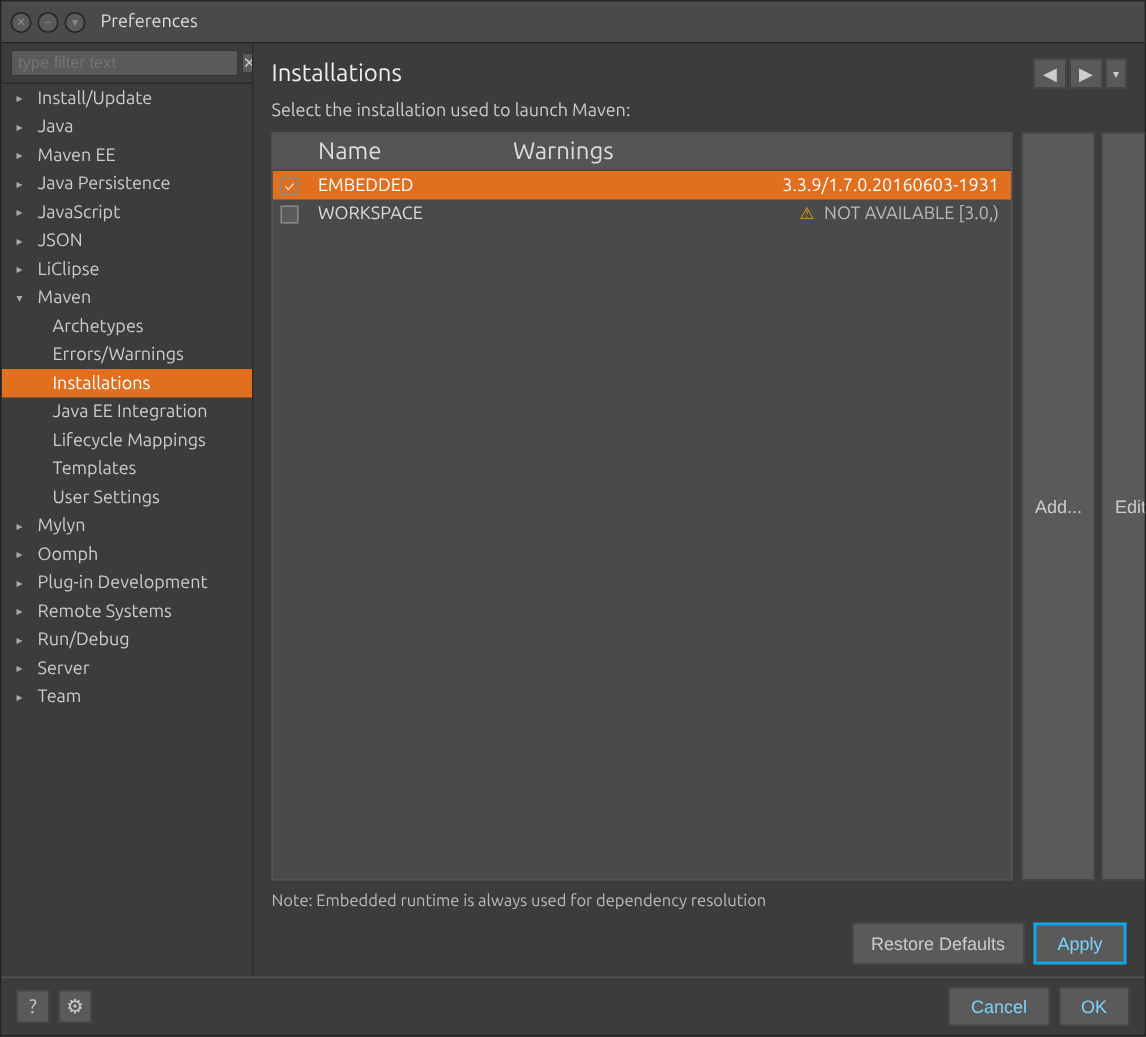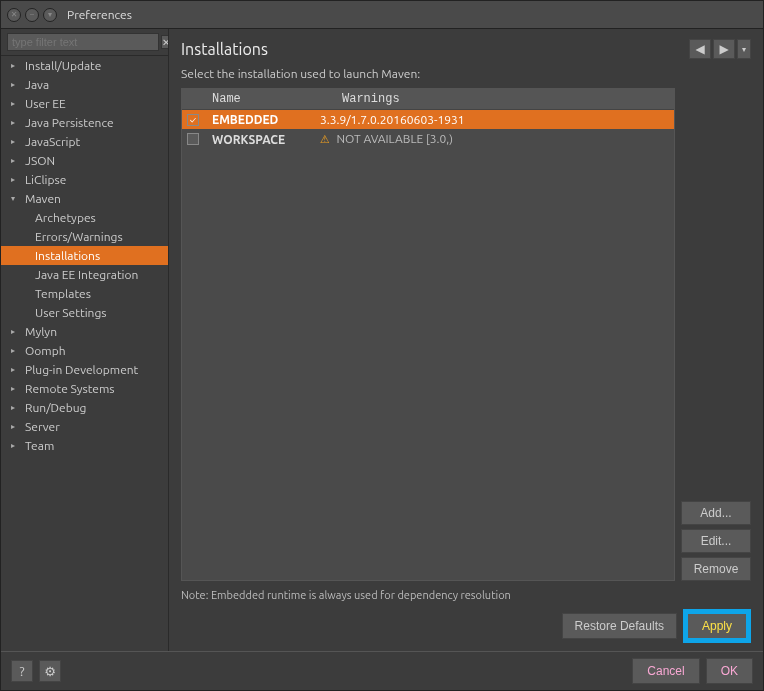--- a/index.html
+++ b/index.html
@@ -196,23 +196,22 @@
       overflow: hidden;
     }
     .table-header {
       display: flex;
       background: #555;
       border-bottom: 1px solid #444;
     }
     .th {
       padding: 3px 8px;
       color: #ddd;
-      font-size: 12px;
+      font-size: 16px;
       font-weight: normal;
-      font-family: Liberation Mono, monospace;
     }
     .th-name { width: 130px; }
     .th-details { flex: 1; }
     .table-body {
       flex: 1;
       overflow-y: auto;
     }
     .table-row {
       display: flex;
       align-items: center;
@@ -226,22 +225,22 @@
       padding: 3px 8px;
       font-size: 12px;
     }
     .td-check {
       width: 22px;
       display: flex;
       align-items: center;
       justify-content: center;
       padding: 3px 2px;
     }
-    .td-name { width: 108px; font-weight: bold; color: #fff; }
-    .td-details { flex: 1; }
+    .td-name { width: 108px; font-weight: normal; color: #fff; }
+    .td-details { flex: 1; text-align: right; }
     .table-row.selected .td-name,
     .table-row.selected .td-details { color: white; }
     .table-row:not(.selected) .td-name { color: #ddd; }
     .table-row:not(.selected) .td-details { color: #bbb; }
     .checkbox {
       width: 12px;
       height: 12px;
       border: 1px solid #888;
       background: #e07020;
       display: flex;
@@ -253,24 +252,23 @@
     .checkbox.unchecked {
       background: #5a5a5a;
     }
     .warning-icon {
       color: #f0a020;
       margin-right: 4px;
       font-size: 11px;
     }
     .side-buttons {
       display: flex;
-      flex-direction: column;
+      flex-direction: row;
       gap: 4px;
       width: 70px;
-      justify-content: flex-end;
     }
     .side-btn {
       background: #5a5a5a;
       border: 1px solid #444;
       color: #ccc;
       padding: 4px 8px;
       cursor: pointer;
       font-size: 12px;
       text-align: center;
     }
@@ -297,21 +295,21 @@
       gap: 6px;
       align-items: center;
     }
     .bottom-action-btns {
       display: flex;
       gap: 6px;
     }
     .action-btn {
       background: #5a5a5a;
       border: 1px solid #444;
-      color: #f9a8d4;
+      color: #7dd3fc;
       padding: 5px 14px;
       cursor: pointer;
       font-size: 12px;
     }
     .icon-btn {
       width: 22px;
       height: 22px;
       background: #5a5a5a;
       border: 1px solid #444;
       color: #ccc;
@@ -324,22 +322,22 @@
     .restore-btn {
       background: #5a5a5a;
       border: 1px solid #444;
       color: #ccc;
       padding: 5px 12px;
       cursor: pointer;
       font-size: 12px;
     }
     .apply-btn {
       background: #5a5a5a;
-      border: 5px solid #0ea5e9;
-      color: #fde047;
+      border: 2px solid #0ea5e9;
+      color: #7dd3fc;
       padding: 5px 14px;
       cursor: pointer;
       font-size: 12px;
     }
   </style>
 </head>
 <body>
 
 <div class="window">
 
@@ -363,21 +361,21 @@
       <div class="tree-item">
             <span class="arrow">▸</span>
             <span>Install/Update</span>
           </div>
           <div class="tree-item">
             <span class="arrow">▸</span>
             <span>Java</span>
           </div>
           <div class="tree-item">
             <span class="arrow">▸</span>
-            <span>User EE</span>
+            <span>Maven EE</span>
           </div>
           <div class="tree-item">
             <span class="arrow">▸</span>
             <span>Java Persistence</span>
           </div>
           <div class="tree-item">
             <span class="arrow">▸</span>
             <span>JavaScript</span>
           </div>
           <div class="tree-item">
@@ -400,20 +398,24 @@
             <span class="arrow"></span>
             <span>Errors/Warnings</span>
           </div>
           <div class="tree-item active tree-child">
             <span class="arrow"></span>
             <span>Installations</span>
           </div>
           <div class="tree-item tree-child">
             <span class="arrow"></span>
             <span>Java EE Integration</span>
+          </div>
+          <div class="tree-item tree-child">
+            <span class="arrow"></span>
+            <span>Lifecycle Mappings</span>
           </div>
           <div class="tree-item tree-child">
             <span class="arrow"></span>
             <span>Templates</span>
           </div>
           <div class="tree-item tree-child">
             <span class="arrow"></span>
             <span>User Settings</span>
           </div>
           <div class="tree-item">
@@ -481,21 +483,21 @@
               </div>
             </div>
         </div>
         <div class="side-buttons">
           <button class="side-btn">Add...</button>
           <button class="side-btn">Edit...</button>
           <button class="side-btn">Remove</button>
         </div>
       </div>
       <div class="note-area">Note: Embedded runtime is always used for dependency resolution</div>
-      <div class="bottom-action-btns" style="display:flex; gap:6px; justify-content:flex-end; padding-top:4px;align-items:center;">
+      <div class="bottom-action-btns" style="display:flex; gap:6px; justify-content:flex-end; padding-top:4px;">
         <button class="restore-btn">Restore Defaults</button>
         <button class="apply-btn">Apply</button>
       </div>
     </div>
   </div>
 
   <div class="bottom-bar">
     <div class="bottom-left">
       <div class="icon-btn">?</div>
       <div class="icon-btn">⚙</div>

